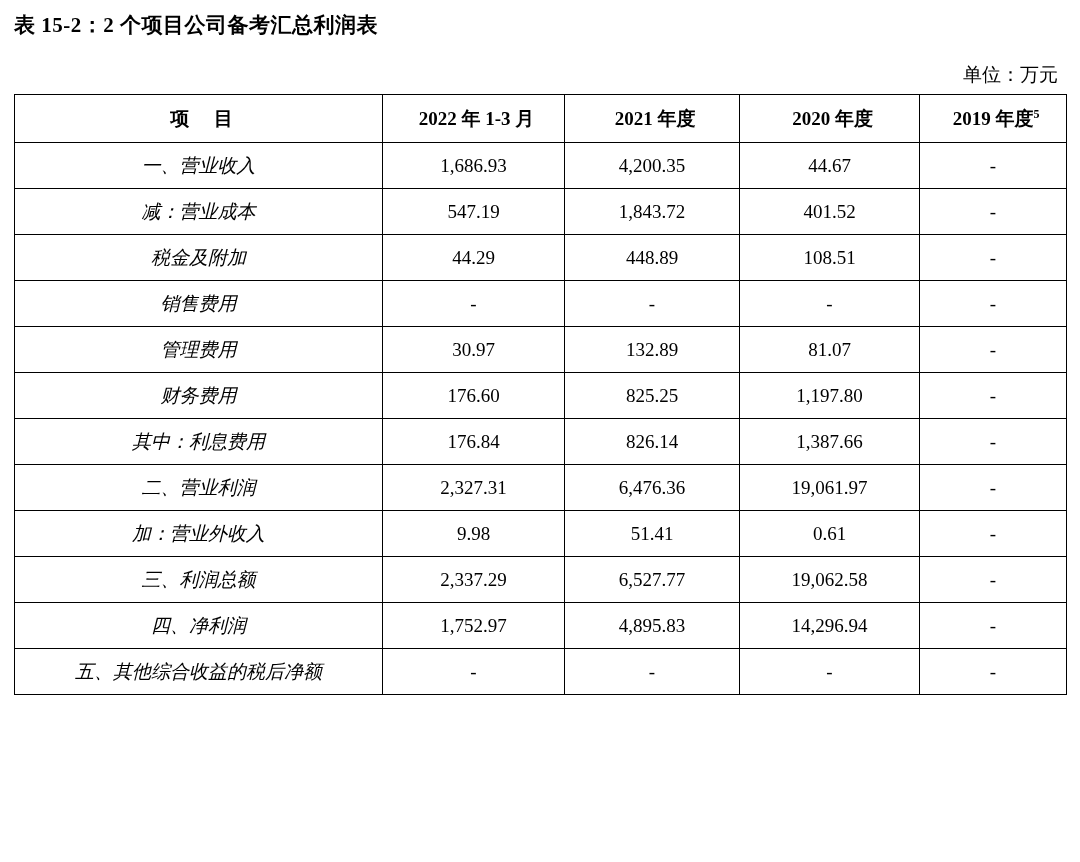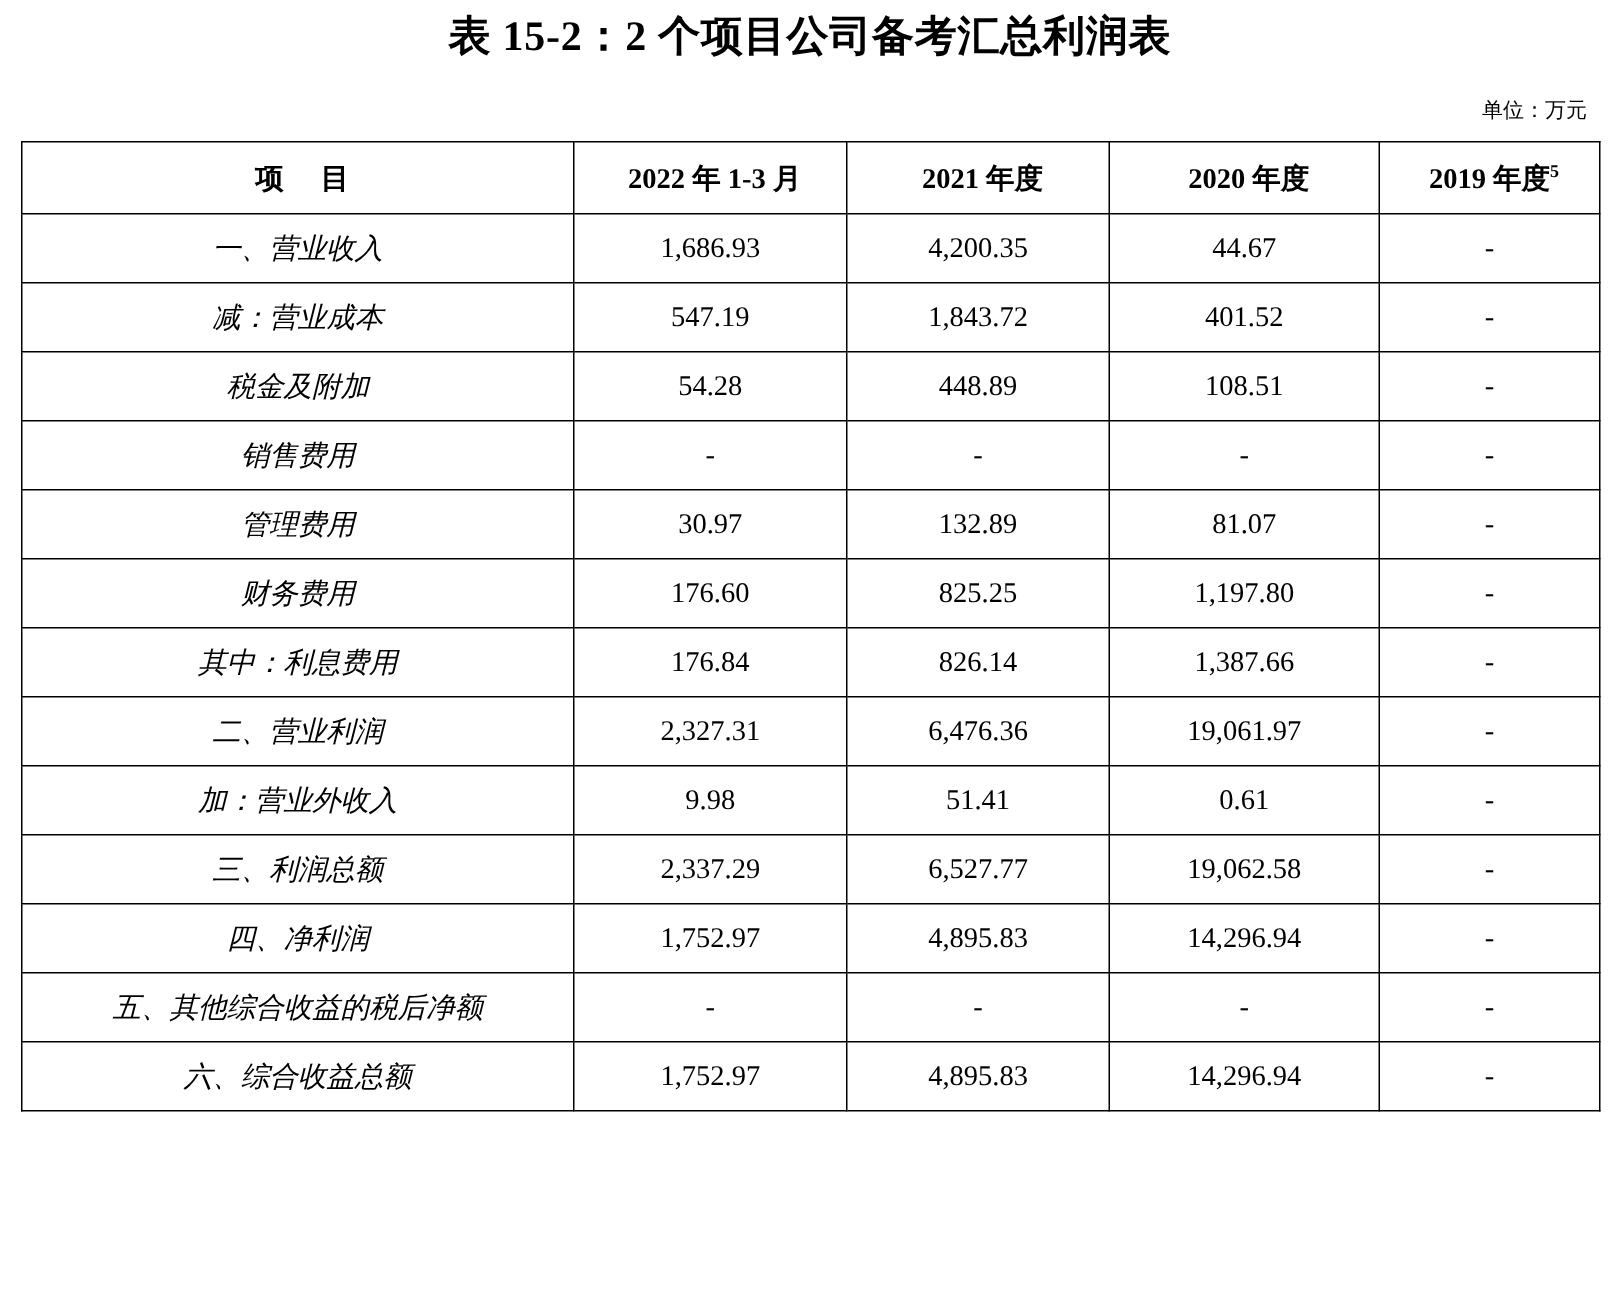--- a/index.html
+++ b/index.html
@@ -16,31 +16,30 @@
     overflow: hidden;
   }
   .page {
     width: 1080px;
     height: 862px;
     box-sizing: border-box;
     padding: 0 14px;
     position: relative;
   }
   .doc-title {
-    text-align: center;
-    font-size: 28px;
+    font-size: 21px;
     font-weight: bold;
     letter-spacing: 0.5px;
     margin-top: 10px;
     margin-bottom: 0;
     line-height: 30px;
   }
   .unit-line {
     text-align: right;
-    font-size: 14px;
+    font-size: 19px;
     margin-top: 24px;
     margin-right: 8px;
     margin-bottom: 8px;
     line-height: 22px;
   }
   table.fin {
     border-collapse: collapse;
     width: 1052px;
     margin: 0 auto;
     table-layout: fixed;
@@ -119,21 +118,21 @@
         </tr>
         <tr>
           <td class="item-cell">减：营业成本</td>
           <td>547.19</td>
           <td>1,843.72</td>
           <td>401.52</td>
           <td>-</td>
         </tr>
         <tr>
           <td class="item-cell">税金及附加</td>
-          <td>54.28</td>
+          <td>44.29</td>
           <td>448.89</td>
           <td>108.51</td>
           <td>-</td>
         </tr>
         <tr>
           <td class="item-cell">销售费用</td>
           <td>-</td>
           <td>-</td>
           <td>-</td>
           <td>-</td>
@@ -187,23 +186,16 @@
           <td>14,296.94</td>
           <td>-</td>
         </tr>
         <tr class="row-bold">
           <td class="item-cell">五、其他综合收益的税后净额</td>
           <td>-</td>
           <td>-</td>
           <td>-</td>
           <td>-</td>
         </tr>
-        <tr class="row-bold">
-          <td class="item-cell">六、综合收益总额</td>
-          <td>1,752.97</td>
-          <td>4,895.83</td>
-          <td>14,296.94</td>
-          <td>-</td>
-        </tr>
       </tbody>
   </table>
 
 </div>
 
 </body></html>

